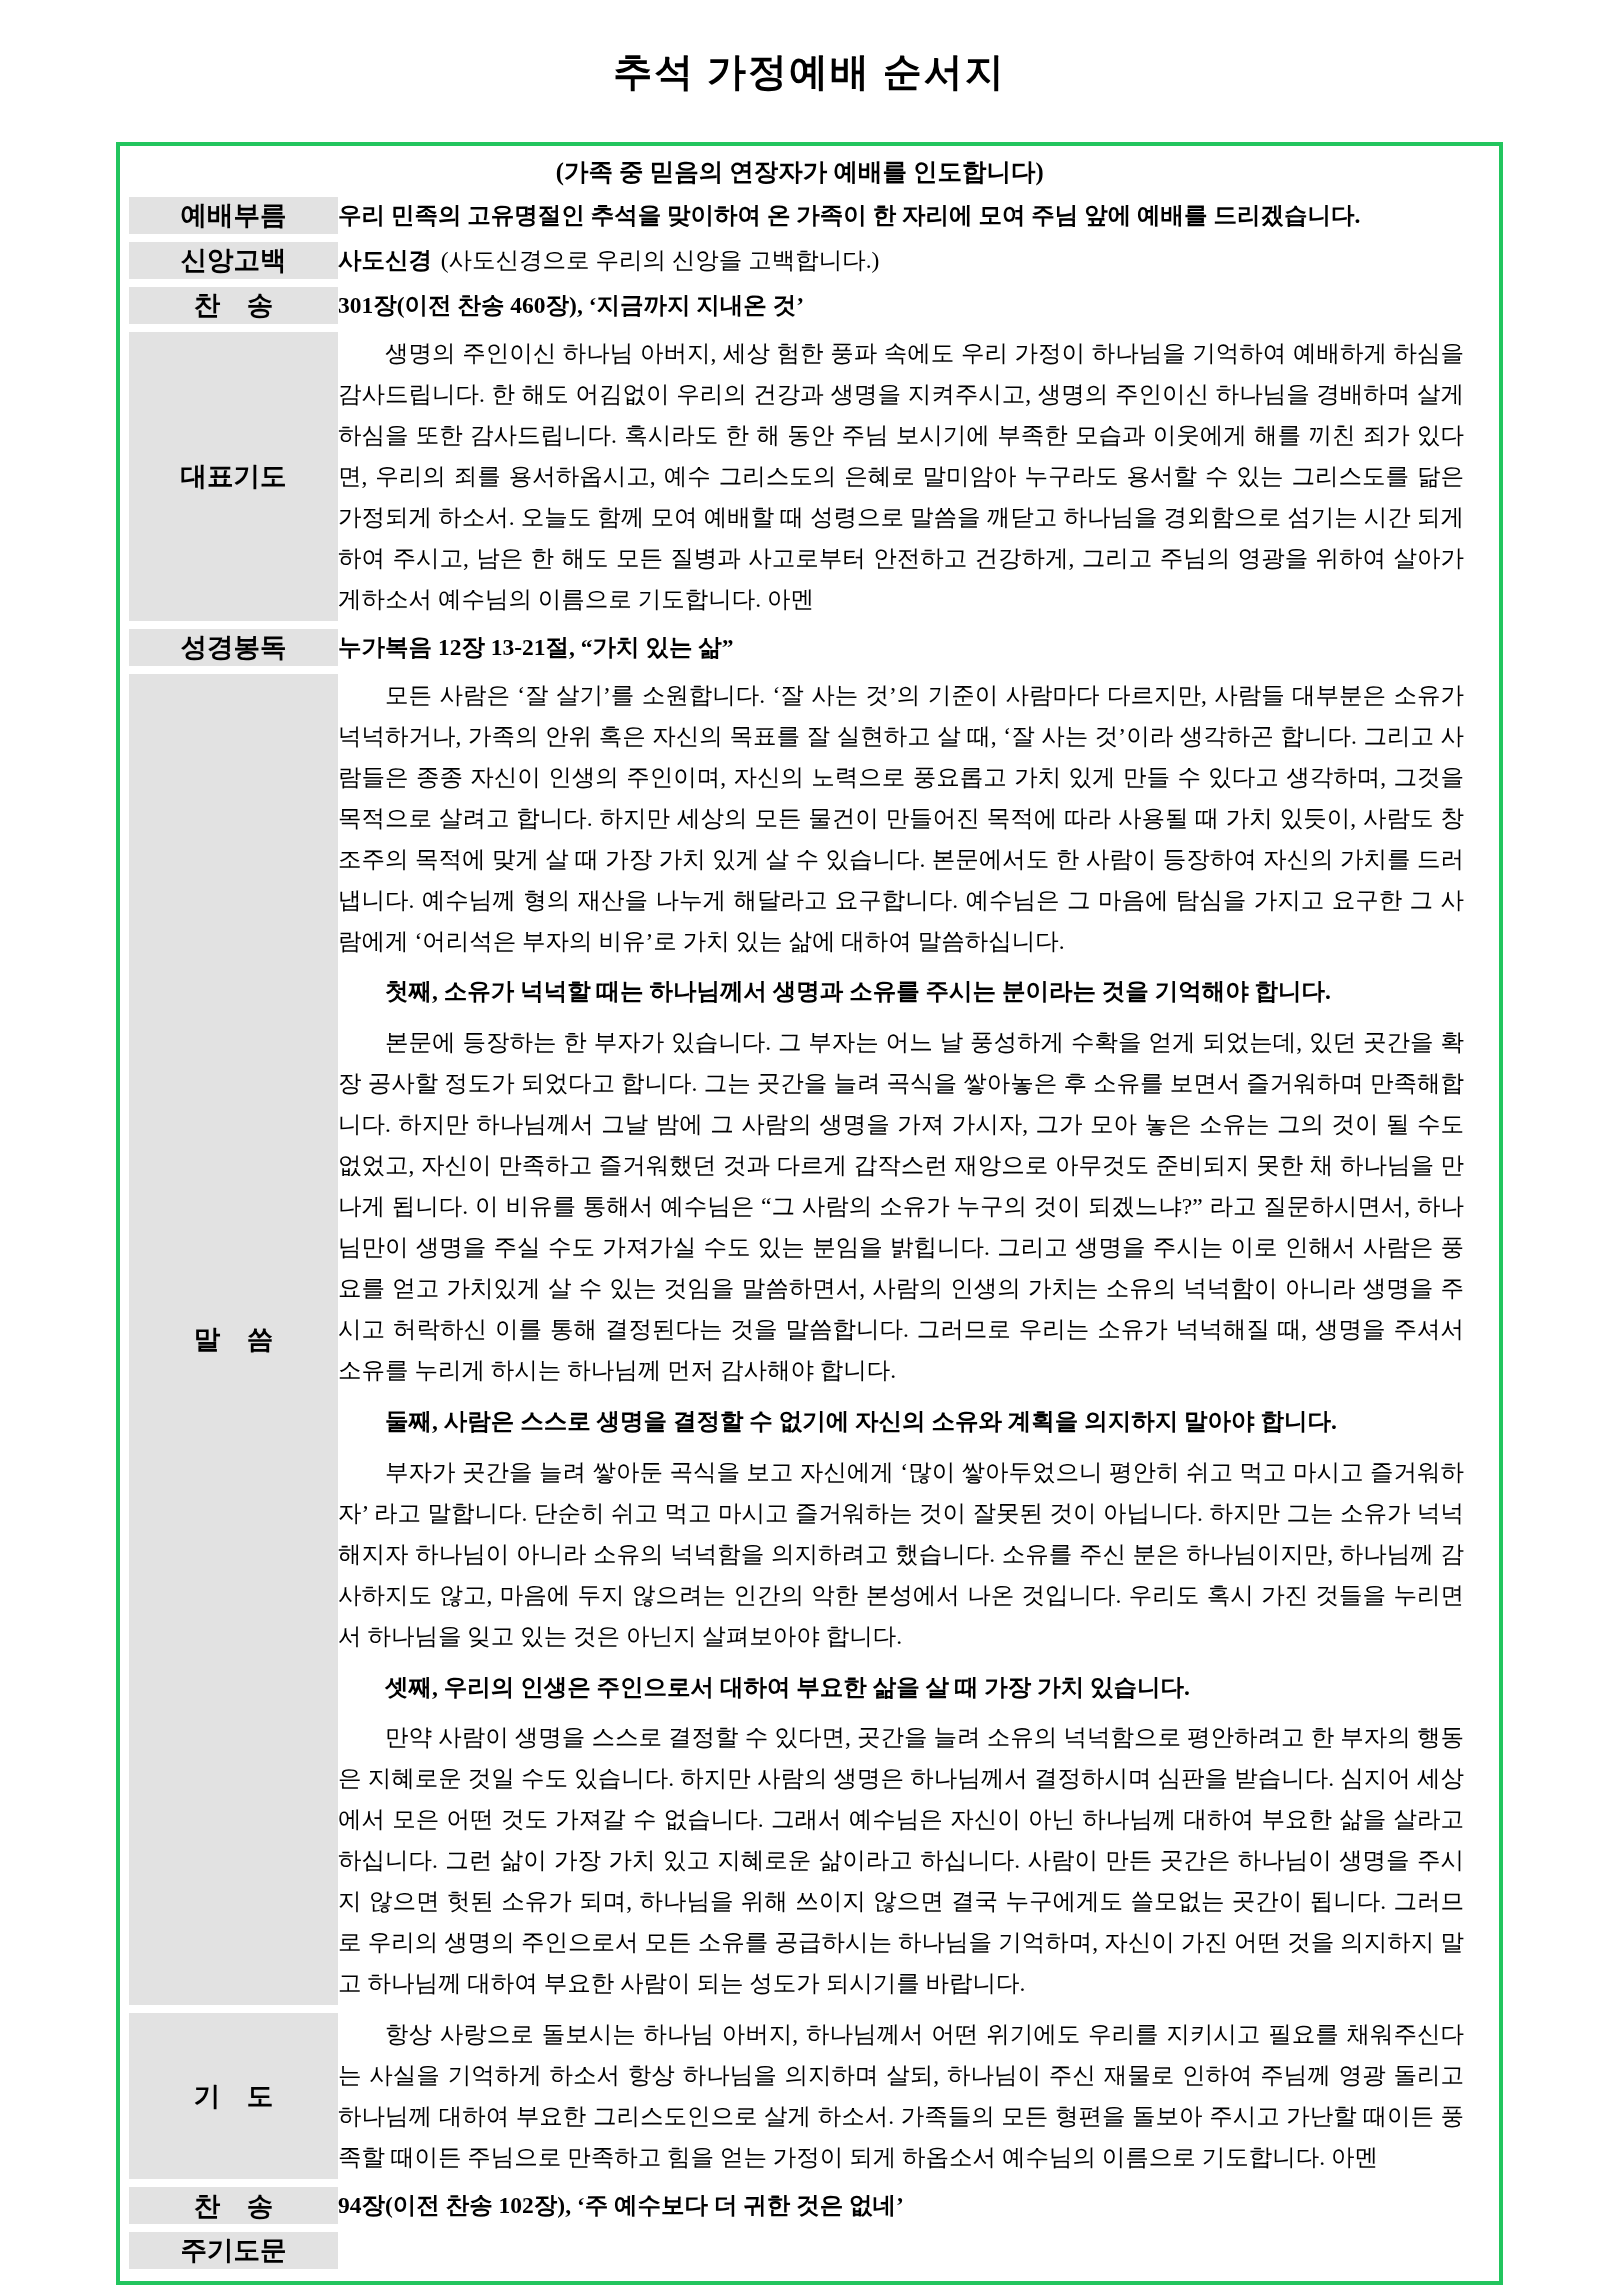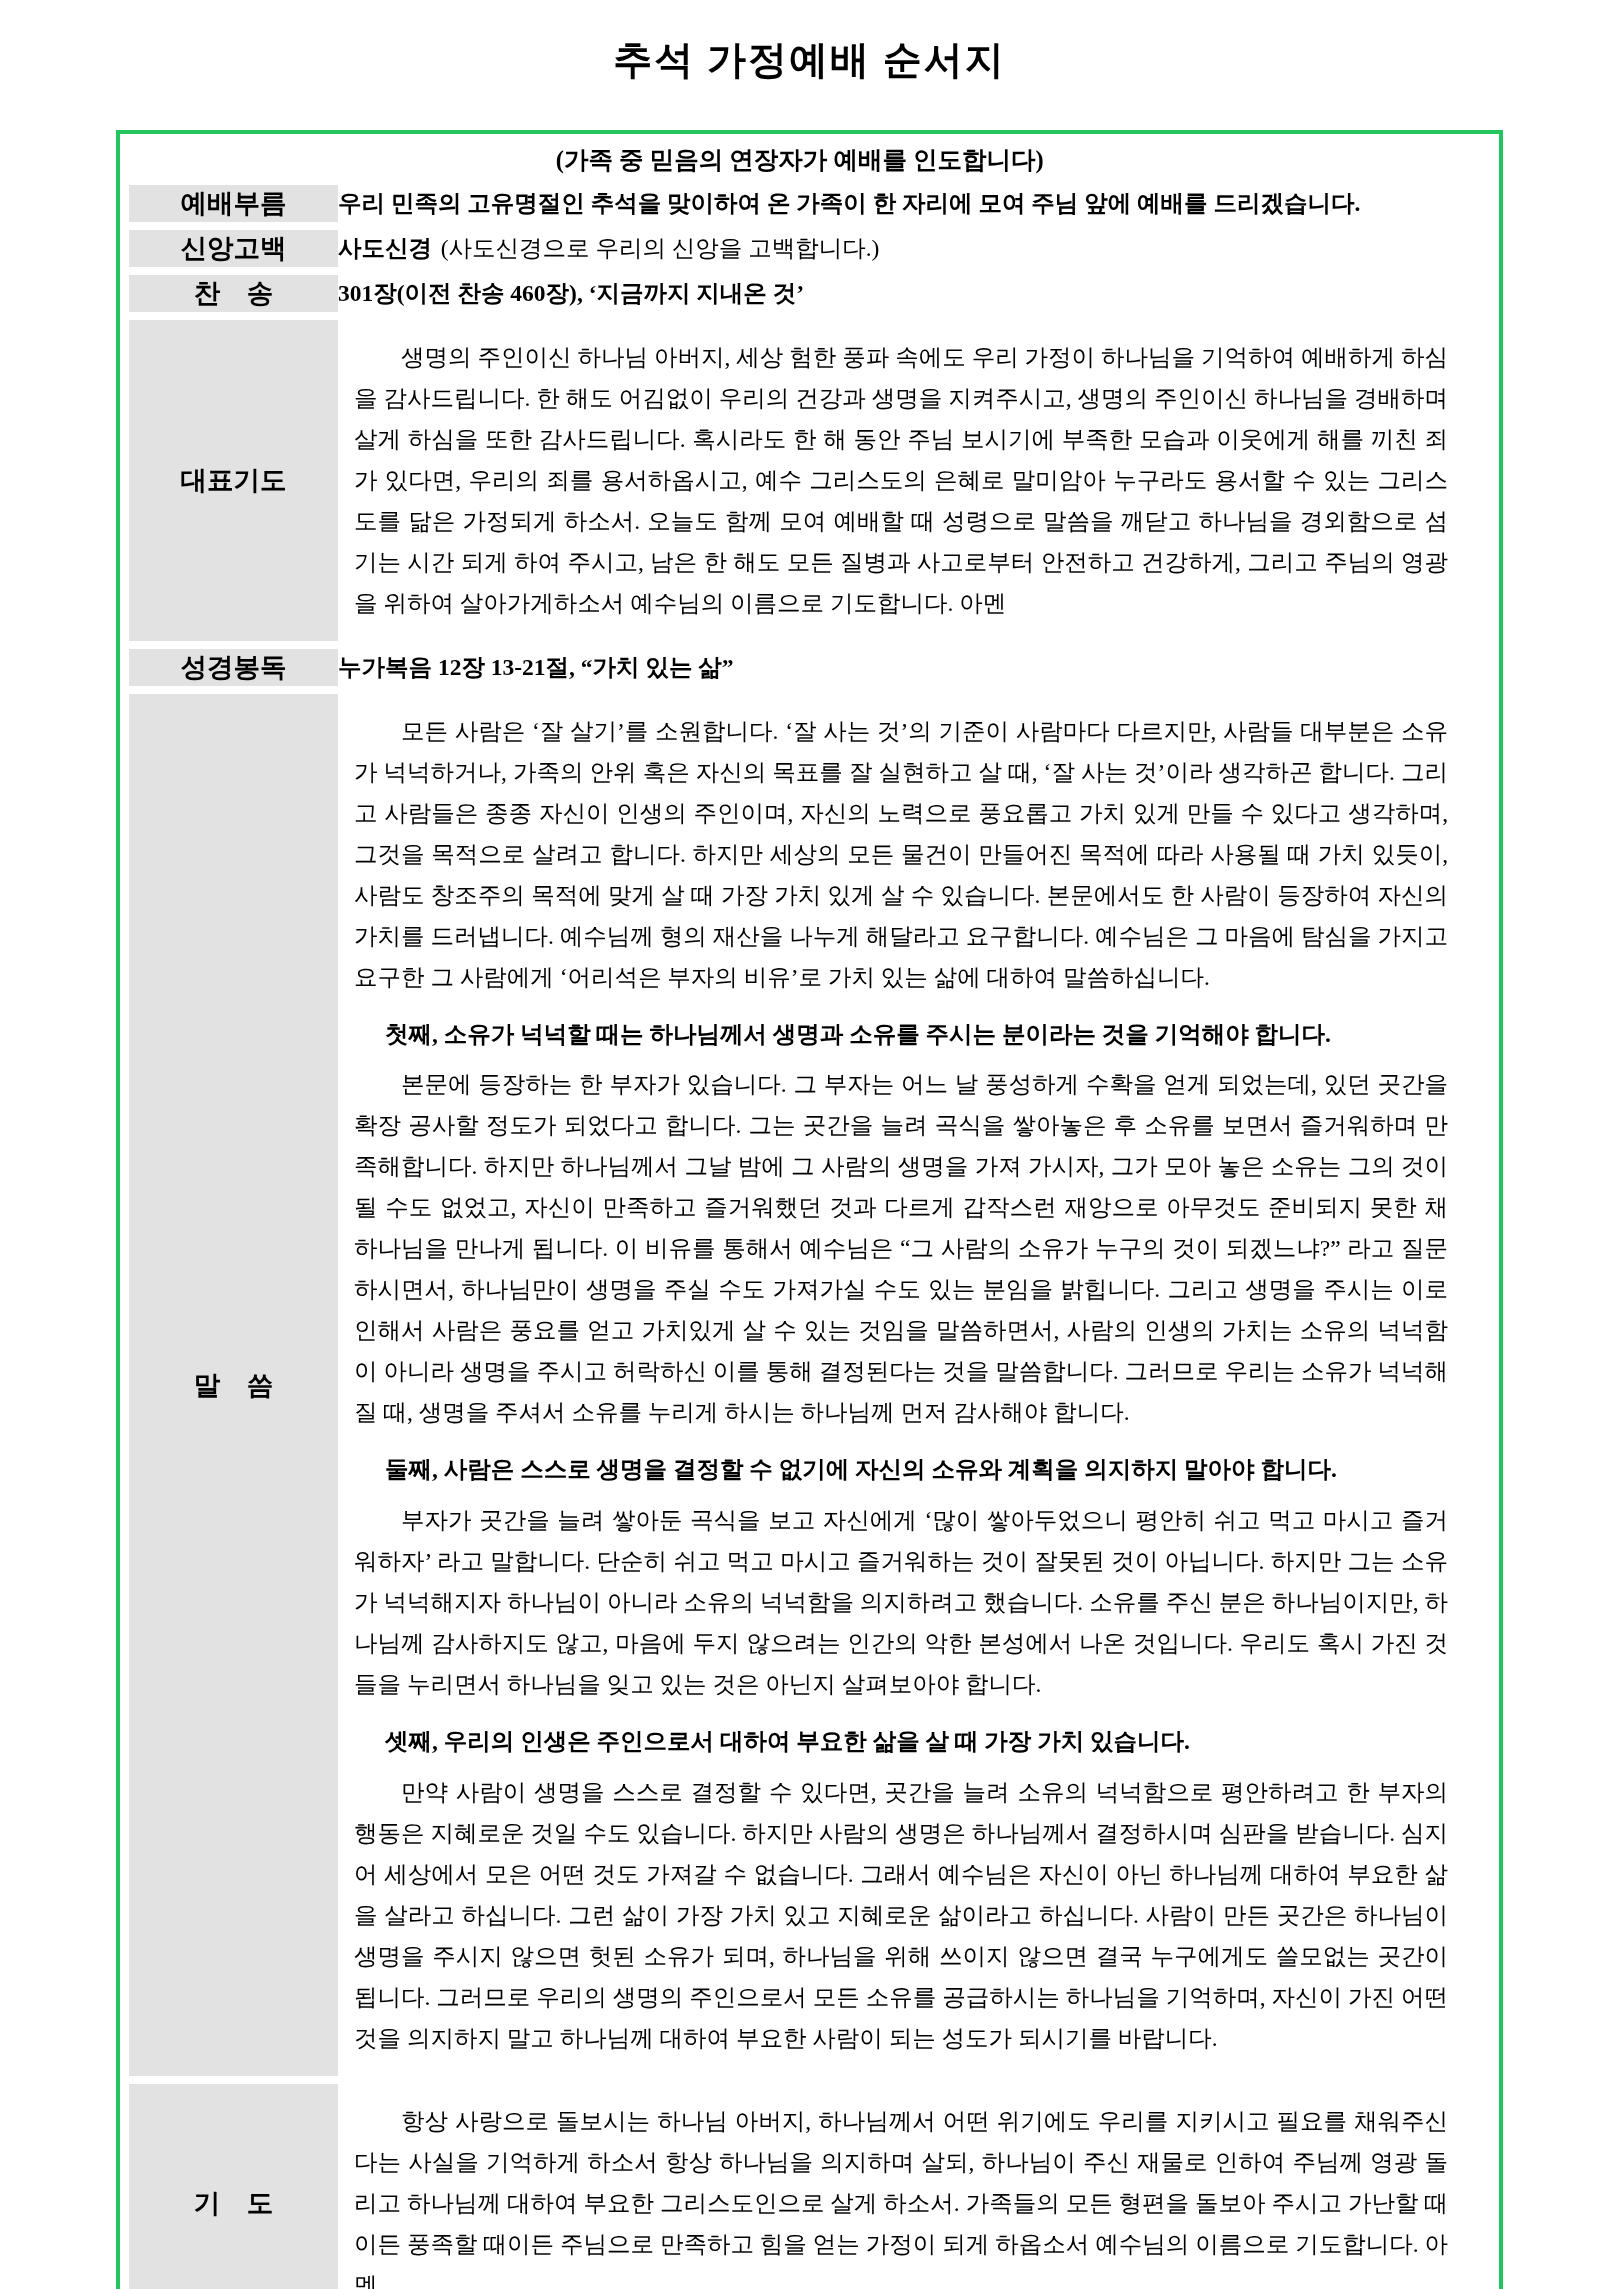--- a/index.html
+++ b/index.html
@@ -8,21 +8,21 @@
     width: 1619px;
     height: 2290px;
     margin: 0 auto;
     background: #ffffff;
     color: #000;
     font-family: "Liberation Serif", "DejaVu Serif", serif;
     overflow: hidden;
     box-sizing: border-box;
   }
   .doc-title {
-    margin: 0;
+    margin: 12px;
     padding-top: 33px;
     text-align: center;
     font-size: 39px;
     font-weight: 700;
     letter-spacing: 2px;
   }
   .worship-table {
     margin-left: 116px;
     margin-top: 43px;
     width: 1387px;
@@ -66,21 +66,21 @@
   }
   .row.single .content-cell {
     display: flex;
     align-items: center;
     min-height: 45px;
     text-align: left;
   }
   .bold { font-weight: 700; }
   .note-paren { margin-left: 8.8px; font-weight: 400; }
   .content-cell.multi { padding-top: 4.9px; padding-bottom: 4.9px; }
-  .para { margin: 16px; text-indent: 47px; }
+  .para { margin: 0; text-indent: 47px; }
   .para.gap { margin-top: 9.8px; }
   .sermon-h { margin: 9.8px 0 5.9px 0; text-indent: 47px; font-weight: 700; }
 </style>
 </head>
 <body>
 
 <div class="page">
 
   <h1 class="doc-title">추석 가정예배 순서지</h1>
 

